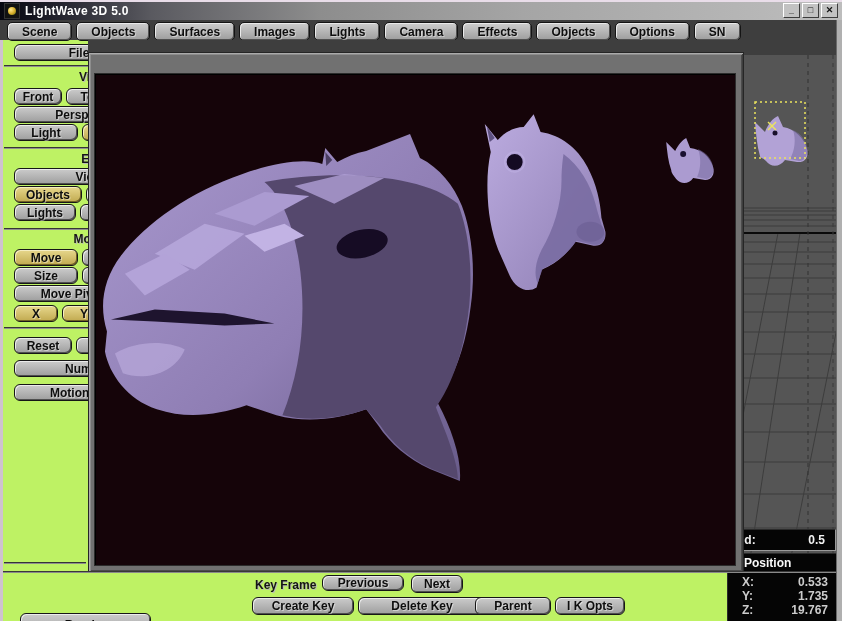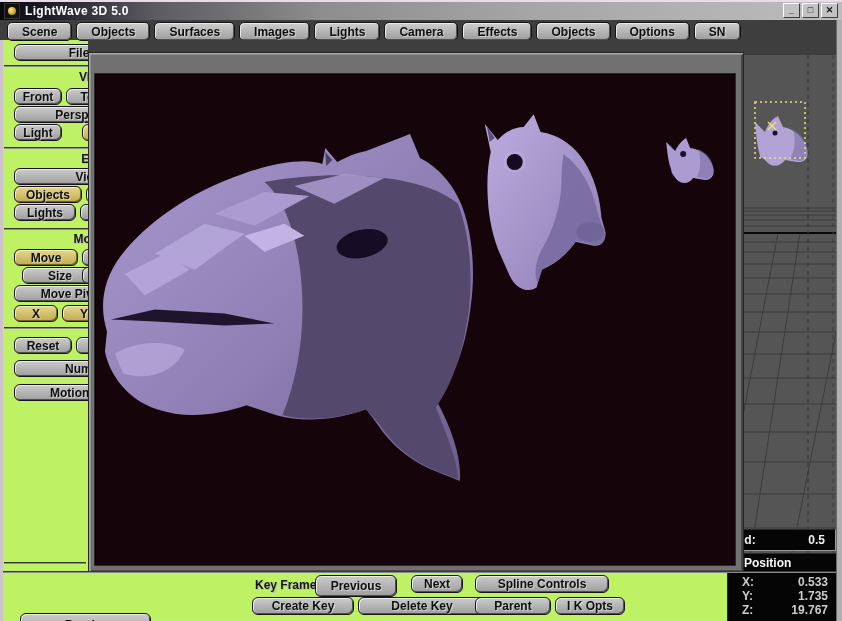--- a/index.html
+++ b/index.html
@@ -99,34 +99,34 @@
     <span class="mbtn">Options</span>
     <span class="mbtn">SN</span>
   </div>
 
   <div class="btn" style="top:44px;left:14px;width:130px;">File</div>
   <div class="groove" style="top:65px;"></div>
   <div class="lbl" style="top:70px;left:0;width:185px;">View</div>
   <div class="btn" style="top:88px;left:14px;width:48px;">Front</div>
   <div class="btn" style="top:88px;left:66px;width:50px;">Top</div>
   <div class="btn" style="top:106px;left:14px;width:150px;">Perspective</div>
-  <div class="btn" style="top:124px;left:14px;width:48px;">Light</div>
+  <div class="btn" style="top:124px;left:14px;width:64px;">Light</div>
   <div class="btn yellow" style="top:124px;left:82px;width:60px;"></div>
   <div class="groove" style="top:147px;"></div>
   <div class="lbl" style="top:152px;left:0;width:185px;">Edit</div>
   <div class="btn" style="top:168px;left:14px;width:150px;">View</div>
   <div class="btn yellow" style="top:186px;left:14px;width:68px;">Objects</div>
   <div class="btn" style="top:186px;left:86px;width:60px;"></div>
   <div class="btn" style="top:204px;left:14px;width:62px;">Lights</div>
   <div class="btn" style="top:204px;left:80px;width:60px;"></div>
   <div class="groove" style="top:228px;"></div>
   <div class="lbl" style="top:232px;left:0;width:185px;">Mouse</div>
   <div class="btn yellow" style="top:249px;left:14px;width:64px;">Move</div>
   <div class="btn" style="top:249px;left:82px;width:60px;"></div>
-  <div class="btn" style="top:267px;left:14px;width:76px;margin-left:8px;">Size</div>
+  <div class="btn" style="top:267px;left:14px;width:64px;">Size</div>
   <div class="btn" style="top:267px;left:82px;width:60px;"></div>
   <div class="btn" style="top:285px;left:14px;width:150px;">Move Pivot Point</div>
   <div class="btn yellow" style="top:305px;left:14px;width:44px;">X</div>
   <div class="btn yellow" style="top:305px;left:62px;width:44px;">Y</div>
   <div class="groove" style="top:327px;"></div>
   <div class="btn" style="top:337px;left:14px;width:58px;">Reset</div>
   <div class="btn" style="top:337px;left:76px;width:60px;"></div>
   <div class="btn" style="top:360px;left:14px;width:150px;">Numeric</div>
   <div class="btn" style="top:384px;left:14px;width:150px;">Motion Graph</div>
   <div class="groove" style="top:562px;width:82px;"></div>
@@ -261,23 +261,22 @@
         </g>
       </svg>
     </div>
   </div>
 
   <div class="bottomgroove"></div>
 
   <div class="btn" style="top:598px;left:20px;width:131px;height:24px;margin-top:15px;">Render</div>
 
   <div class="klabel" style="top:578px;left:255px;">Key Frame</div>
-  <div class="btn" style="top:575px;left:315px;width:82px;height:22px;">Previous</div>
+  <div class="btn" style="top:575px;left:322px;width:82px;height:16px;">Previous</div>
   <div class="btn" style="top:575px;left:411px;width:52px;height:18px;">Next</div>
-  <div class="btn" style="top:575px;left:475px;width:134px;height:18px;">Spline Controls</div>
   <div class="btn" style="top:597px;left:252px;width:102px;height:18px;">Create Key</div>
   <div class="btn" style="top:597px;left:358px;width:128px;height:18px;">Delete Key</div>
   <div class="btn" style="top:597px;left:475px;width:76px;height:18px;text-align:right;">Parent</div>
   <div class="btn" style="top:597px;left:555px;width:70px;height:18px;">I K Opts</div>
 
   <div class="leftborder"></div>
   <div class="rightborder"></div>
 </div>
 
 </body></html>

